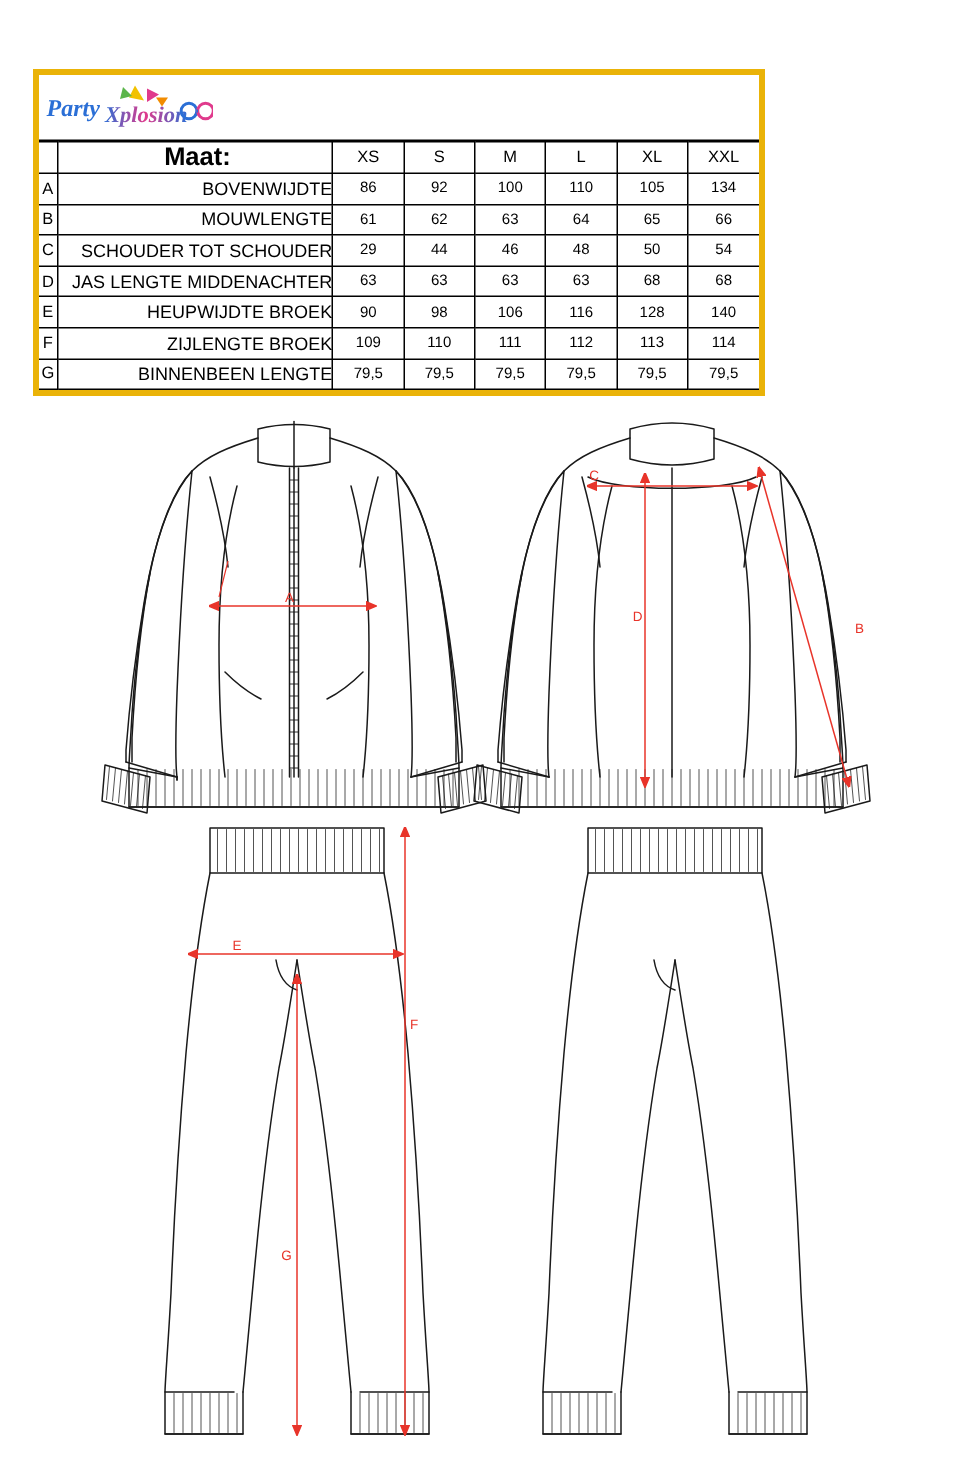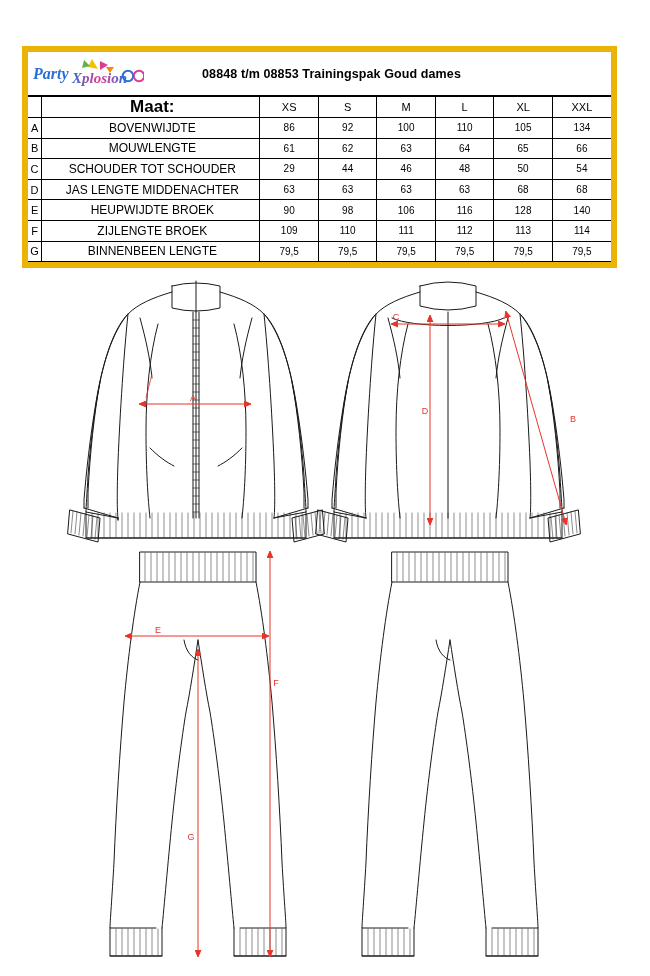--- a/index.html
+++ b/index.html
@@ -20,22 +20,22 @@
     position: relative;
     width: 650px;
     height: 976px;
   }
 
   
   .sheet {
     position: absolute;
     left: 22px;
     top: 46px;
-    width: 595px;
-    border: 6px solid #eab308;
+    width: 488px;
+    border: 4px solid #eab308;
     box-sizing: border-box;
   }
 
   .titlebar {
     display: flex;
     align-items: center;
     height: 44px;
     border-bottom: 1px solid #000;
     box-sizing: border-box;
   }
@@ -81,21 +81,21 @@
   }
   .col-letter {
     width: 14px;
     text-align: center;
     font-size: 11px;
     border-left: none !important;
     border-right: 1px solid #000 !important;
   }
   .col-name {
     width: 226px;
-    text-align: center;
+    text-align: right;
     padding-left: 3px !important;
     font-size: 12px;
   }
   .col-name.head {
     font-weight: bold;
     font-size: 17px;
   }
   .val {
     text-align: center;
     width: 61px;
@@ -141,21 +141,20 @@
             <text x="1" y="22" font-family="'Liberation Serif', serif" font-size="16" font-style="italic" font-weight="bold" fill="#2b6fd6">Party</text>
 
             <text x="40" y="26" font-family="'Liberation Serif', serif" font-size="15" font-style="italic" font-weight="bold" fill="url(#gx)">Xplosion</text>
 
             <circle cx="96" cy="19" r="5.2" fill="none" stroke="#2b6fd6" stroke-width="2"></circle>
             <circle cx="107" cy="19" r="5.2" fill="none" stroke="#e03a8c" stroke-width="2"></circle>
             <line x1="101" y1="19" x2="102" y2="19" stroke="#2b6fd6" stroke-width="2"></line>
           </svg>
         </div>
       </div>
-      <div class="title-cell">08848 t/m 08853 Trainingspak Goud dames</div>
     </div>
 
     <table class="sizes">
       <thead>
         <tr>
           <th class="col-letter no-border-left"></th>
           <th class="col-name head">Maat:</th>
           <th class="val">XS</th>
           <th class="val">S</th>
           <th class="val">M</th>

